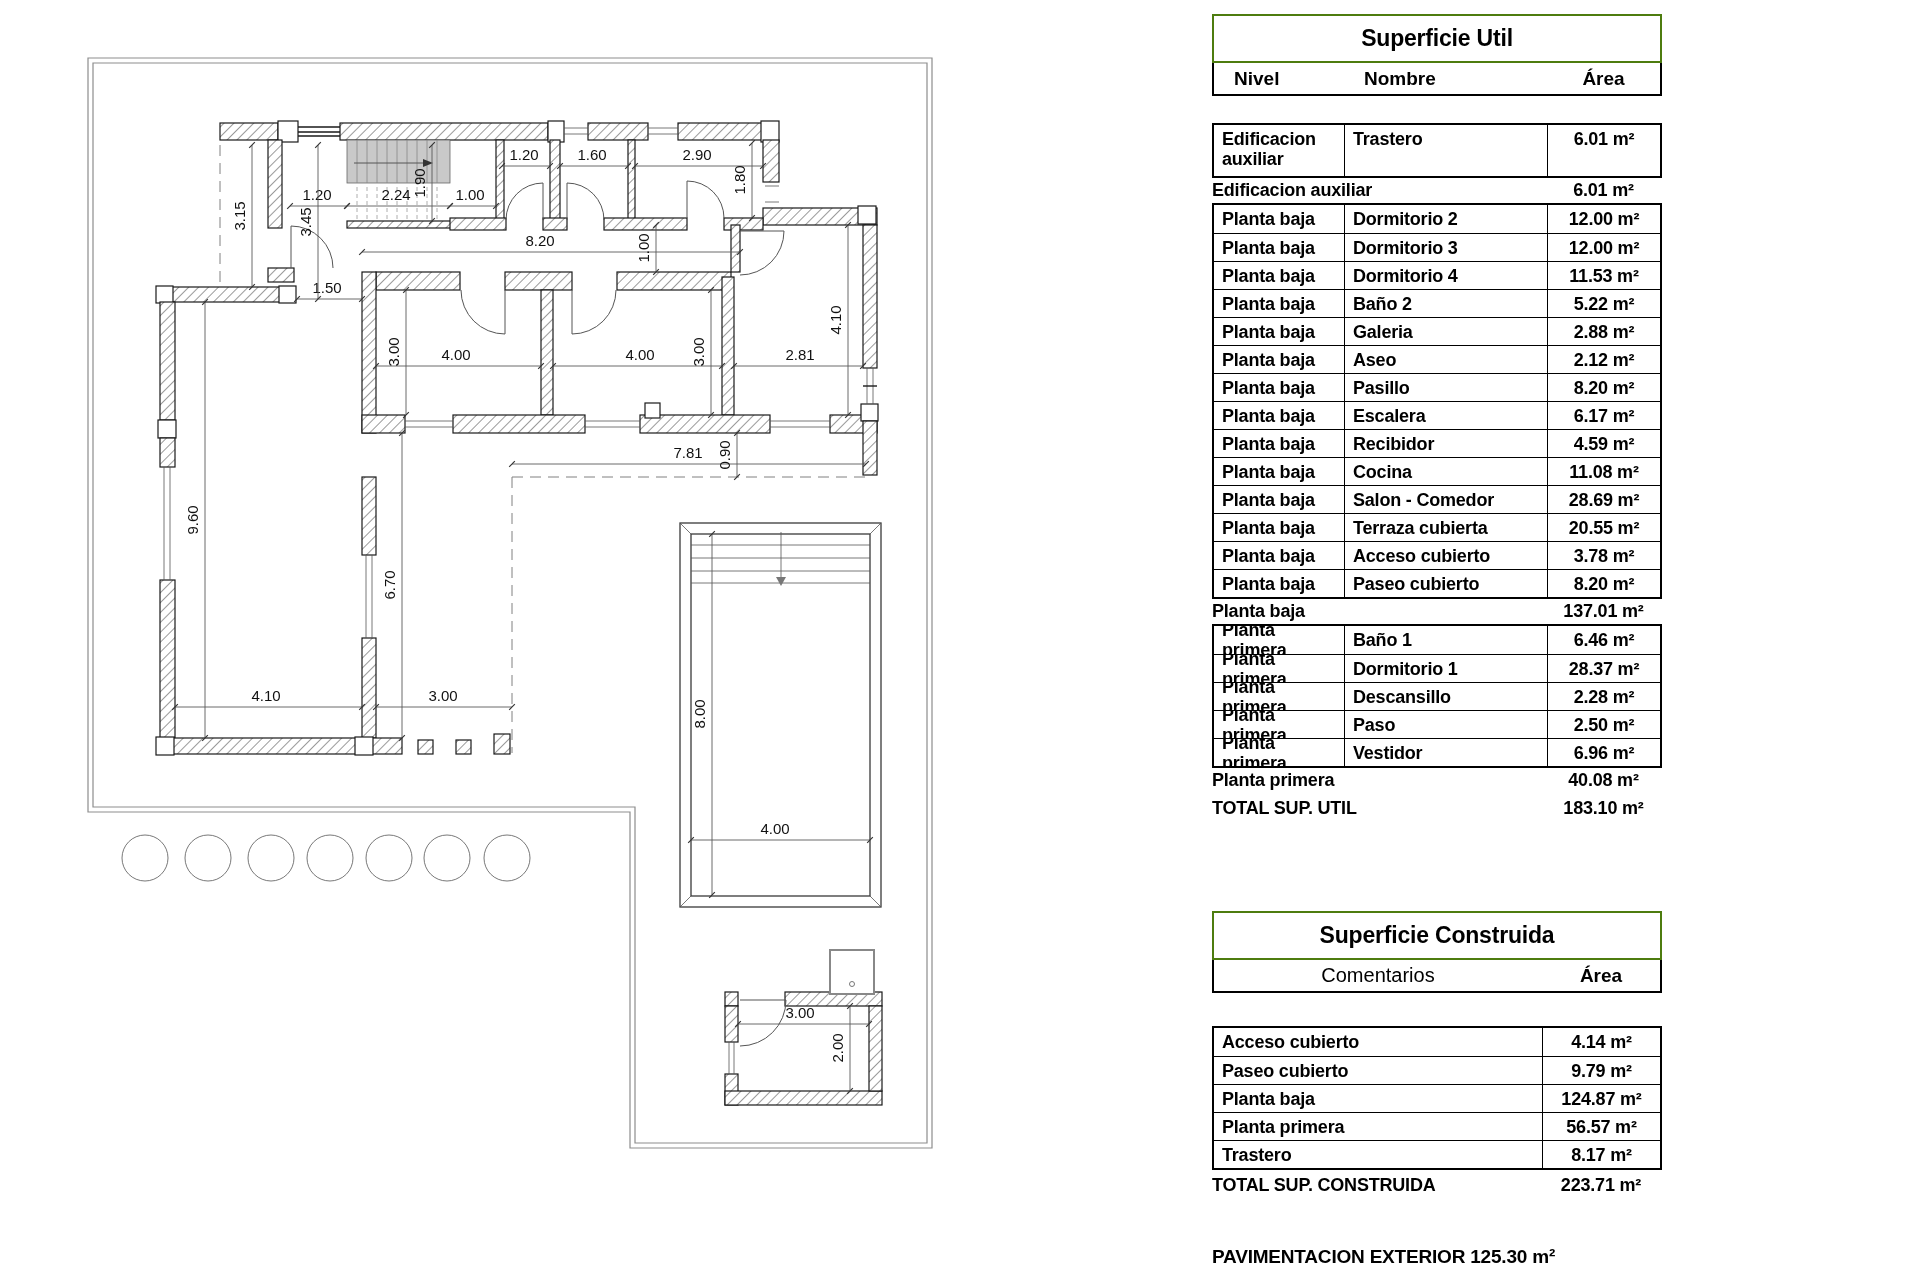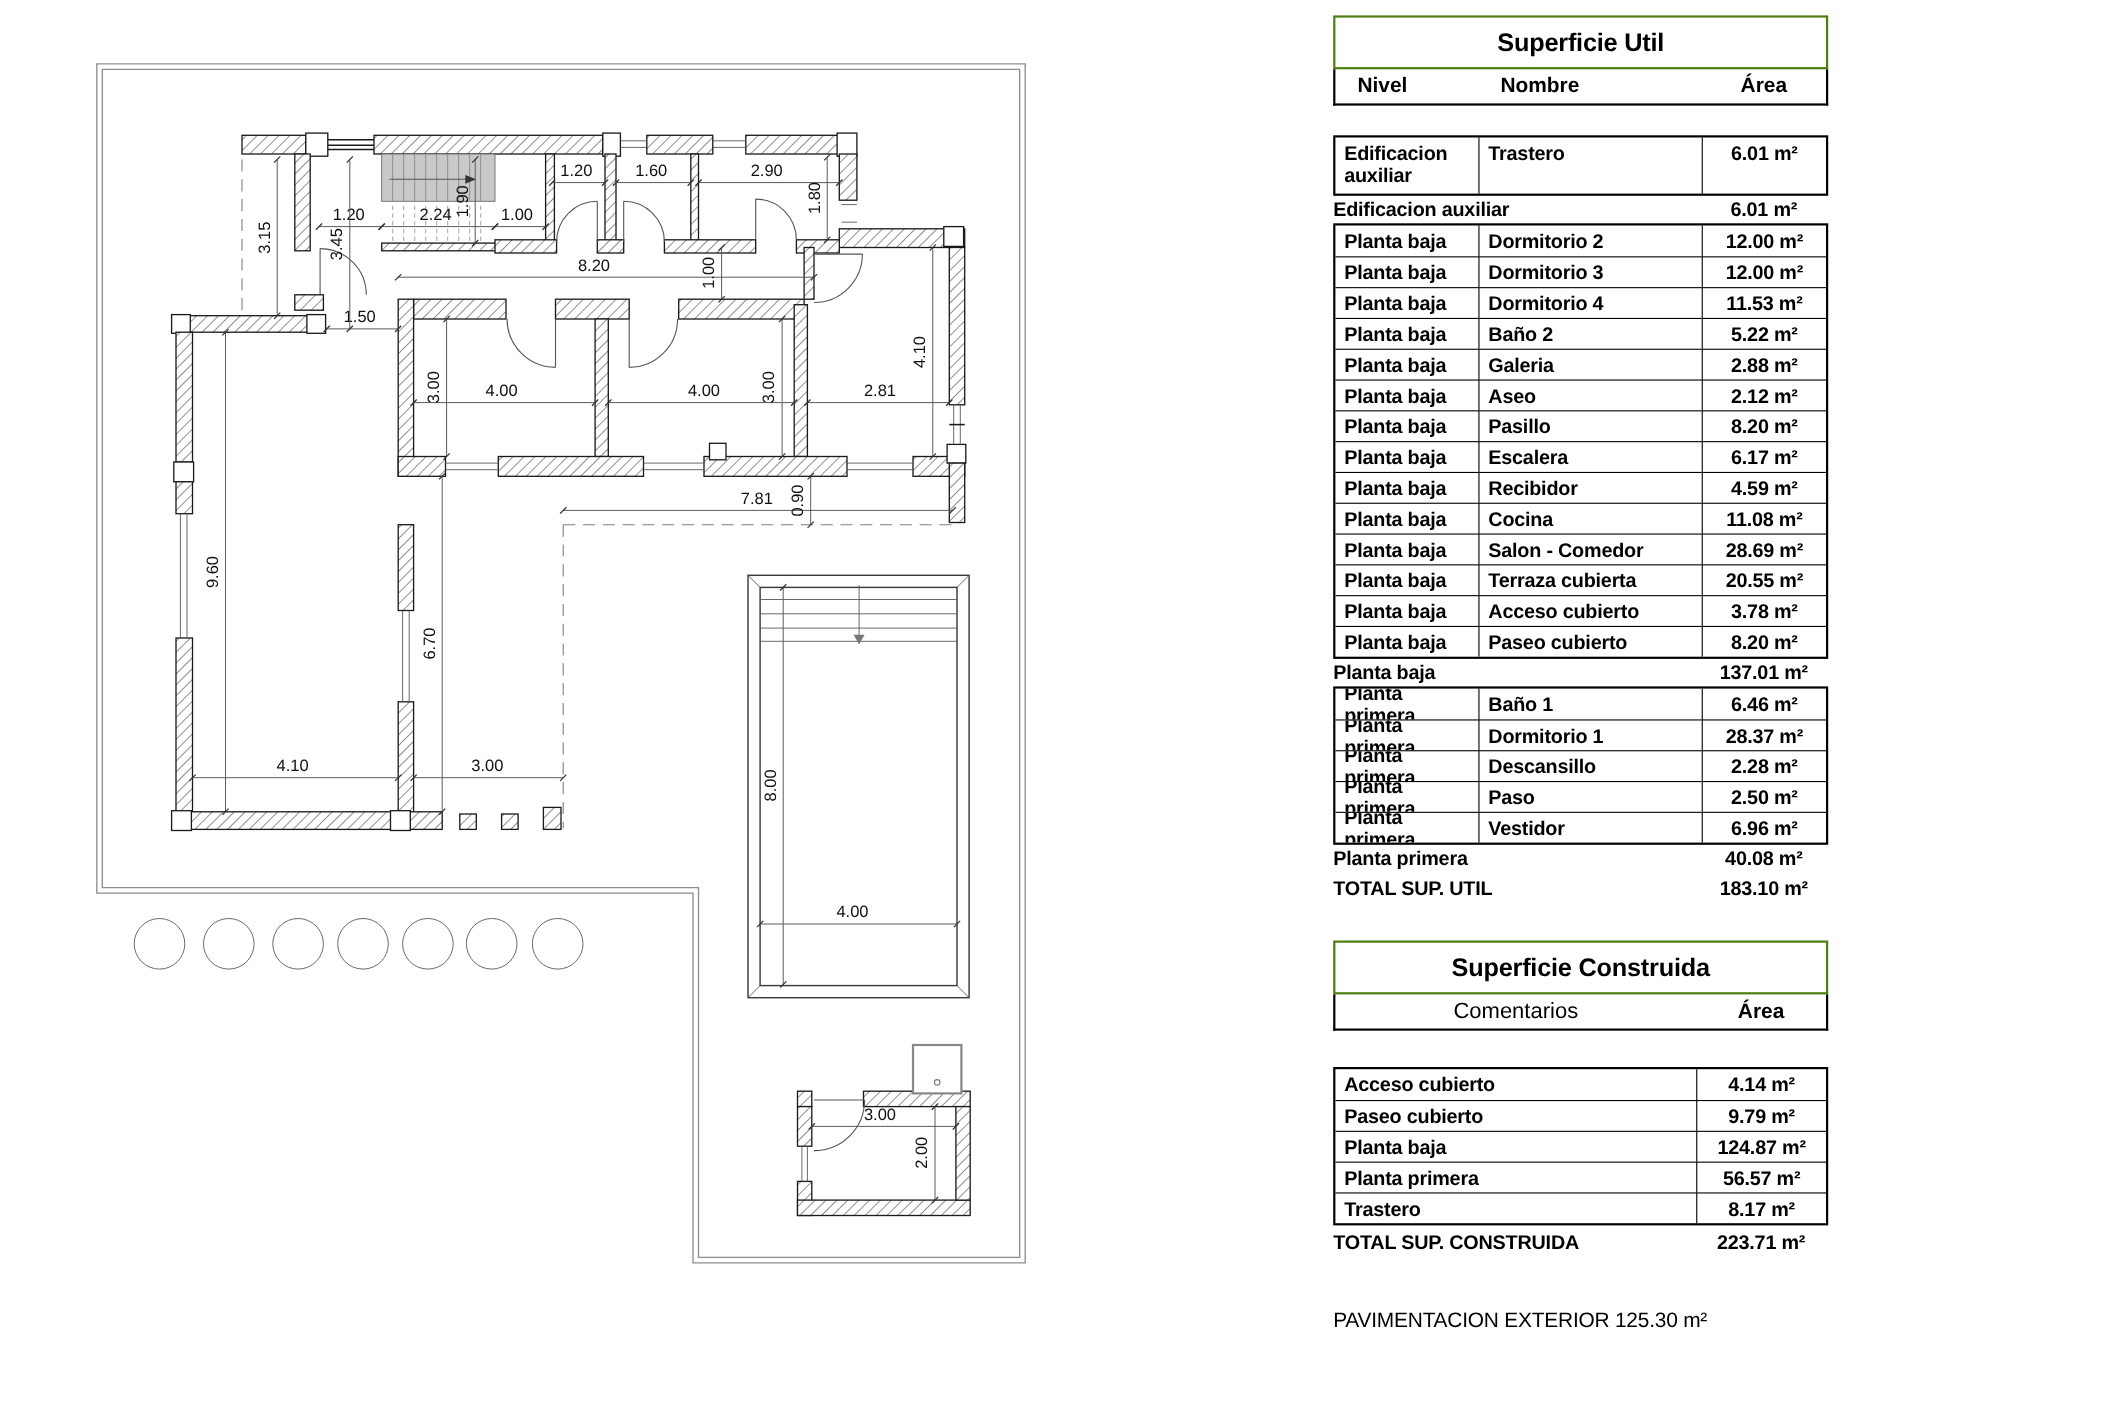--- a/index.html
+++ b/index.html
@@ -40,21 +40,21 @@
              padding-left:8px;font-weight:bold;font-size:18px;letter-spacing:-.2px;overflow:hidden;line-height:20px;}
   .t-row:first-child>div{border-top:0;}
   .t-row>div:first-child{border-left:0;}
   .t-row>div:last-child{justify-content:center;padding-left:0;}
   .t-row.tall>div{align-items:flex-start;padding-top:4px;}
   .t-sum{display:grid;height:25px;align-items:center;font-weight:bold;font-size:18px;letter-spacing:-.2px;}
   .sum3{grid-template-columns:1fr 117px;}
   .sum2{grid-template-columns:1fr 122px;}
   .t-sum .sv{text-align:center;}
   .t-total{height:30px;}
-  #footnote{margin-top:46px;font-weight:normal;font-size:19px;letter-spacing:-.2px;}
+  #footnote{margin-top:46px;font-weight:bold;font-size:19px;letter-spacing:-.2px;}
 </style>
 </head>
 <body>
 
 <div id="page">
 
   <svg id="plan-svg" width="1000" height="1280" viewBox="0 0 1000 1280" xmlns="http://www.w3.org/2000/svg">
     <defs>
       <pattern id="h" width="7" height="7" patternUnits="userSpaceOnUse" patternTransform="rotate(45)">
         <rect width="7" height="7" fill="#fff"></rect>
@@ -480,21 +480,21 @@
         </div>
         <div class="t-sum sum3">
           <div class="sl">Planta primera</div>
           <div class="sv">40.08 m²</div>
         </div>
         <div class="t-sum t-total sum3">
           <div class="sl">TOTAL SUP. UTIL</div>
           <div class="sv">183.10 m²</div>
         </div>
       </div>
-    <div id="t2" class="t2" style="margin-top:32px;">
+    <div id="t2" class="t2" style="margin-top:88px;">
         <div class="t-title">Superficie Construida</div>
         <div class="t-head cols2">
           <div>Comentarios</div>
           <div>Área</div>
         </div>
         <div class="t-gap2"></div>
         <div class="t-block">
           <div class="t-row cols2">
             <div>Acceso cubierto</div>
             <div>4.14 m²</div>

